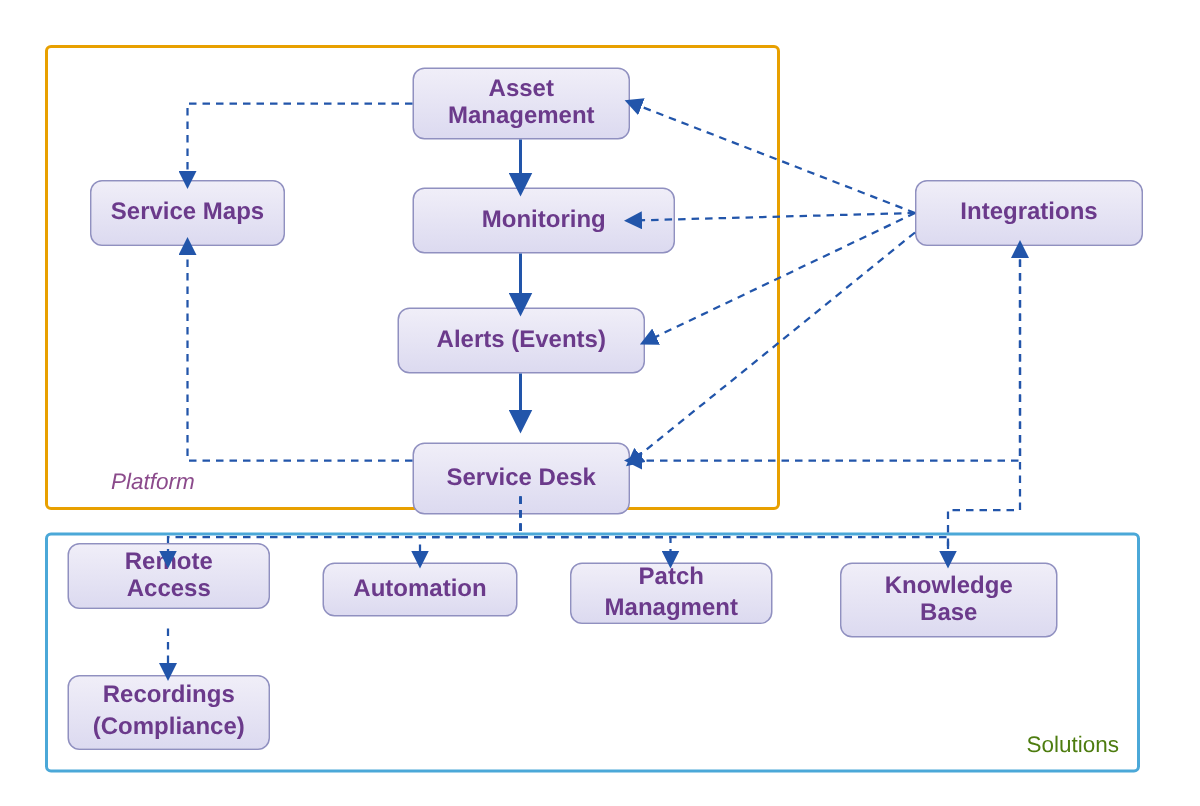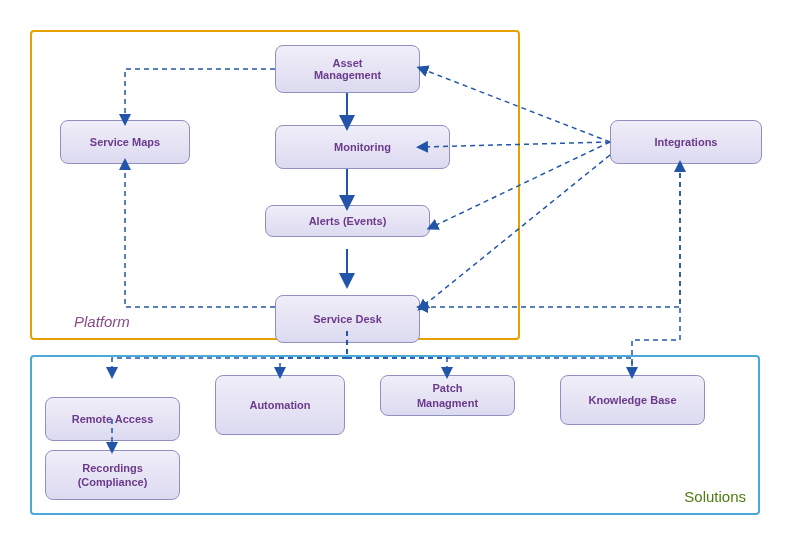--- a/index.html
+++ b/index.html
@@ -65,21 +65,21 @@
     .node {
       position: absolute;
       background: linear-gradient(to bottom, #f0eef8, #dcdaf0);
       border: 1.5px solid #9090C0;
       border-radius: 8px;
       display: flex;
       align-items: center;
       justify-content: center;
       text-align: center;
       color: #6B3A8B;
-      font-size: 11px;
+      font-size: 16px;
       font-weight: bold;
       padding: 4px 8px;
     }
 
     svg.arrows {
       position: absolute;
       top: 0;
       left: 0;
       width: 800px;
       height: 537px;
@@ -109,38 +109,38 @@
   </div>
 
   <div class="node" style="left:275px;top:125px;width:175px;height:44px;">
     <span>Monitoring</span>
   </div>
 
   <div class="node" style="left:610px;top:120px;width:152px;height:44px;">
     <span>Integrations</span>
   </div>
 
-  <div class="node" style="left:265px;top:205px;width:165px;height:32px;">
+  <div class="node" style="left:265px;top:205px;width:165px;height:44px;">
     <span>Alerts (Events)</span>
   </div>
 
   <div class="node" style="left:275px;top:295px;width:145px;height:48px;">
     <span>Service Desk</span>
   </div>
 
-  <div class="node" style="left:45px;top:397px;width:135px;height:44px;">
+  <div class="node" style="left:45px;top:362px;width:135px;height:44px;">
     <span>Remote Access</span>
   </div>
 
   <div class="node" style="left:45px;top:450px;width:135px;height:50px;line-height:1.3;">
     <span style="white-space:pre;">Recordings
 (Compliance)</span>
   </div>
 
-  <div class="node" style="left:215px;top:375px;width:130px;height:60px;">
+  <div class="node" style="left:215px;top:375px;width:130px;height:36px;">
     <span>Automation</span>
   </div>
 
   <div class="node" style="left:380px;top:375px;width:135px;height:41px;line-height:1.3;">
     <span style="white-space:pre;">Patch
 Managment</span>
   </div>
 
   <div class="node" style="left:560px;top:375px;width:145px;height:50px;">
     <span>Knowledge Base</span>

